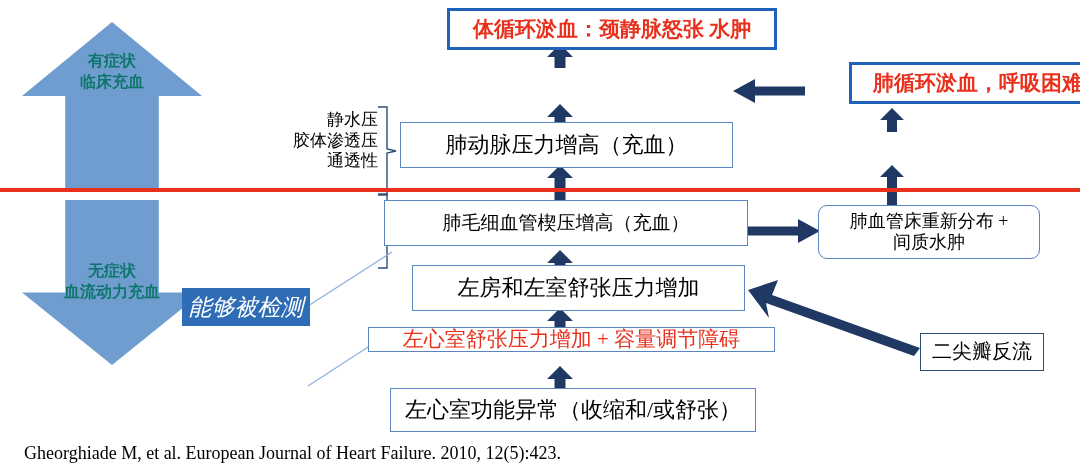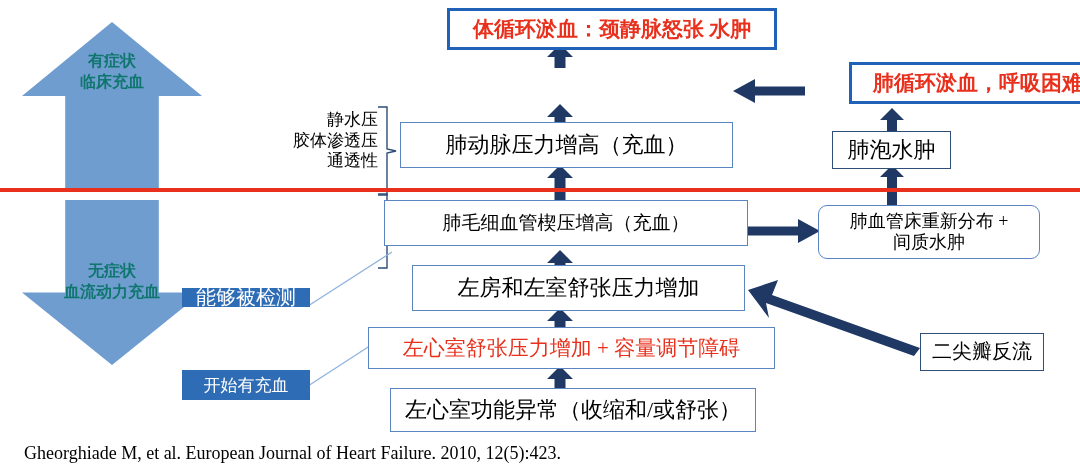--- a/index.html
+++ b/index.html
@@ -153,32 +153,29 @@
     </svg>
   </div>
 
 
   <div class="leader" style="left:376px; top:192px;">
     <svg width="22" height="78" viewBox="0 0 22 78">
       <path d="M2 2 L11 2 L11 36 L20 39 L11 42 L11 76 L2 76" fill="none" stroke="#2e4e78" stroke-width="1.4"></path>
     </svg>
   </div>
 
-  <div class="tag" style="left:182px; top:288px; width:128px; height:19px; font-size:20px;">
+  <div class="tag" style="left:182px; top:288px; width:128px; height:38px; font-size:23px;font-style:italic;">
     <span>能够被检测</span>
   </div>
   <div class="leader" style="left:306px; top:250px;">
     <svg width="90" height="58" viewBox="0 0 90 58">
       <path d="M2 56 L86 2" fill="none" stroke="#8fb3dc" stroke-width="1.3"></path>
     </svg>
   </div>
 
-  <div class="tag" style="left:182px; top:370px; width:128px; height:30px; font-size:17px;">
-    <span>开始有充血</span>
-  </div>
   <div class="leader" style="left:306px; top:336px;">
     <svg width="80" height="52" viewBox="0 0 80 52">
       <path d="M2 50 L76 2" fill="none" stroke="#8fb3dc" stroke-width="1.3"></path>
     </svg>
   </div>
 
   <div class="redline" style="top:188px;"></div>
 
   <div class="arrow" style="left:547px; top:44px;">
     <svg width="26" height="24" viewBox="0 0 26 24">
@@ -248,27 +245,26 @@
 
   <div class="box thick red-text" style="left:403px; top:8px; width:330px; height:42px; font-size:21px;">体循环淤血：颈静脉怒张 水肿</div>
 
 
   <div class="box" style="left:400px; top:122px; width:333px; height:46px; font-size:22px;">肺动脉压力增高（充血）</div>
 
   <div class="box" style="left:384px; top:200px; width:364px; height:46px; font-size:19px;">肺毛细血管楔压增高（充血）</div>
 
   <div class="box" style="left:412px; top:265px; width:333px; height:46px; font-size:22px;">左房和左室舒张压力增加</div>
 
-  <div class="box red-text-plain" style="left:368px; top:327px; width:407px; height:42px; font-size:21px;">左心室舒张压力增加 + 容量调节障碍</div>
+  <div class="box red-text-plain" style="left:368px; top:327px; width:407px; height:25px; font-size:21px;">左心室舒张压力增加 + 容量调节障碍</div>
 
   <div class="box" style="left:390px; top:388px; width:366px; height:44px; font-size:22px;">左心室功能异常（收缩和/或舒张）</div>
 
   <div class="box thick red-text" style="left:805px; top:62px; width:258px; height:42px; font-size:21px;">肺循环淤血，呼吸困难</div>
 
-  <div class="box dark-thin" style="left:832px; top:131px; width:119px; height:38px; font-size:22px;">肺泡水肿</div>
 
   <div class="box" style="left:818px; top:205px; width:222px; height:54px; font-size:18px; white-space:pre-line;border-radius:9px;">肺血管床重新分布 +
 间质水肿</div>
 
   <div class="box dark-thin" style="left:920px; top:333px; width:124px; height:38px; font-size:20px;">二尖瓣反流</div>
 
   <div class="citation" style="left:24px; top:443px; font-size:18px;">Gheorghiade M, et al. European Journal of Heart Failure. 2010, 12(5):423.</div>
 
 </div>
 

